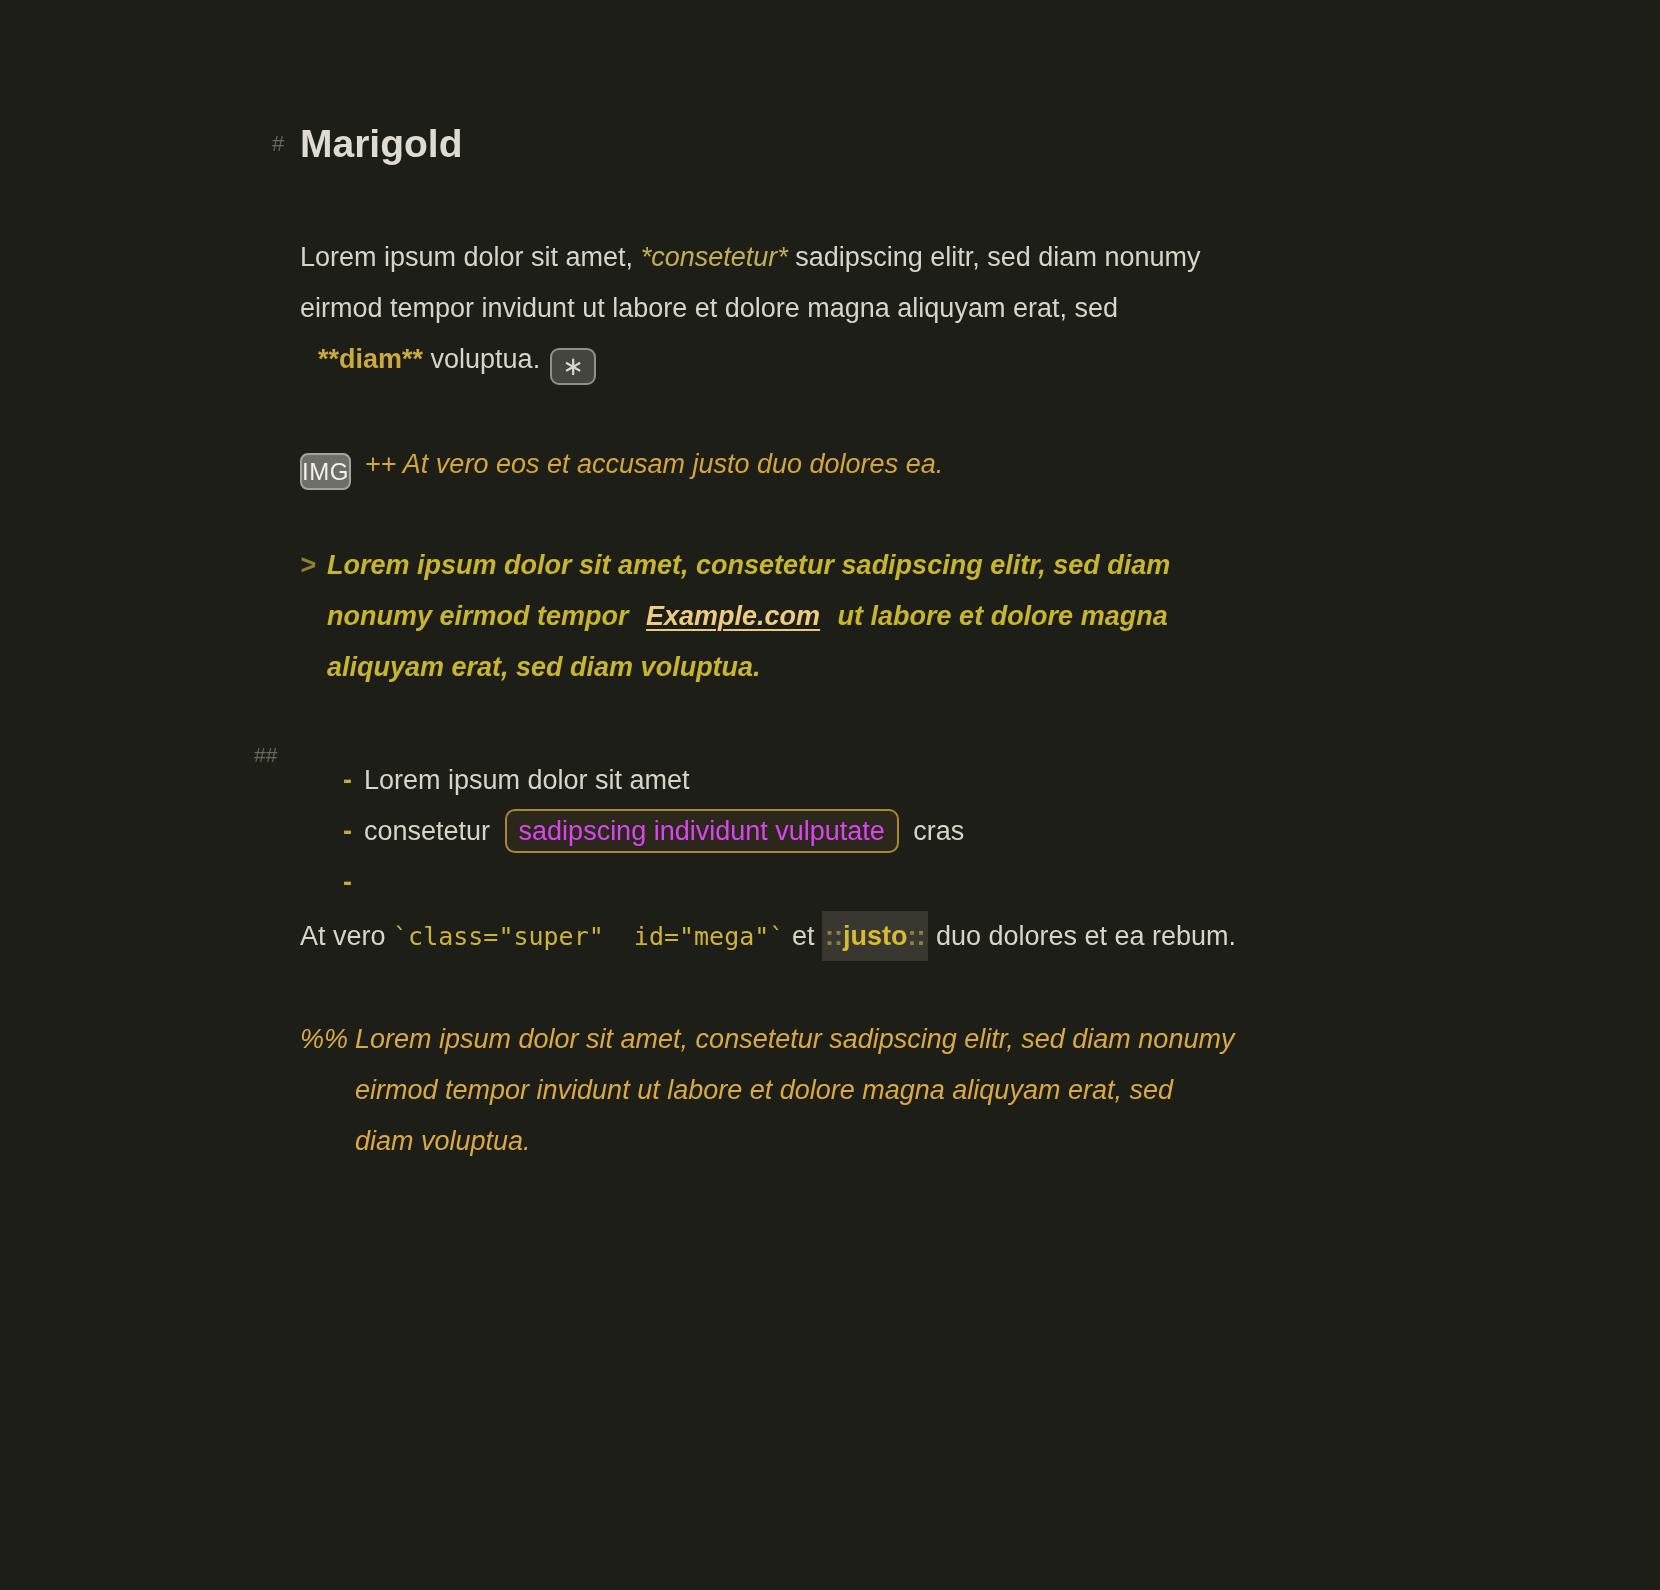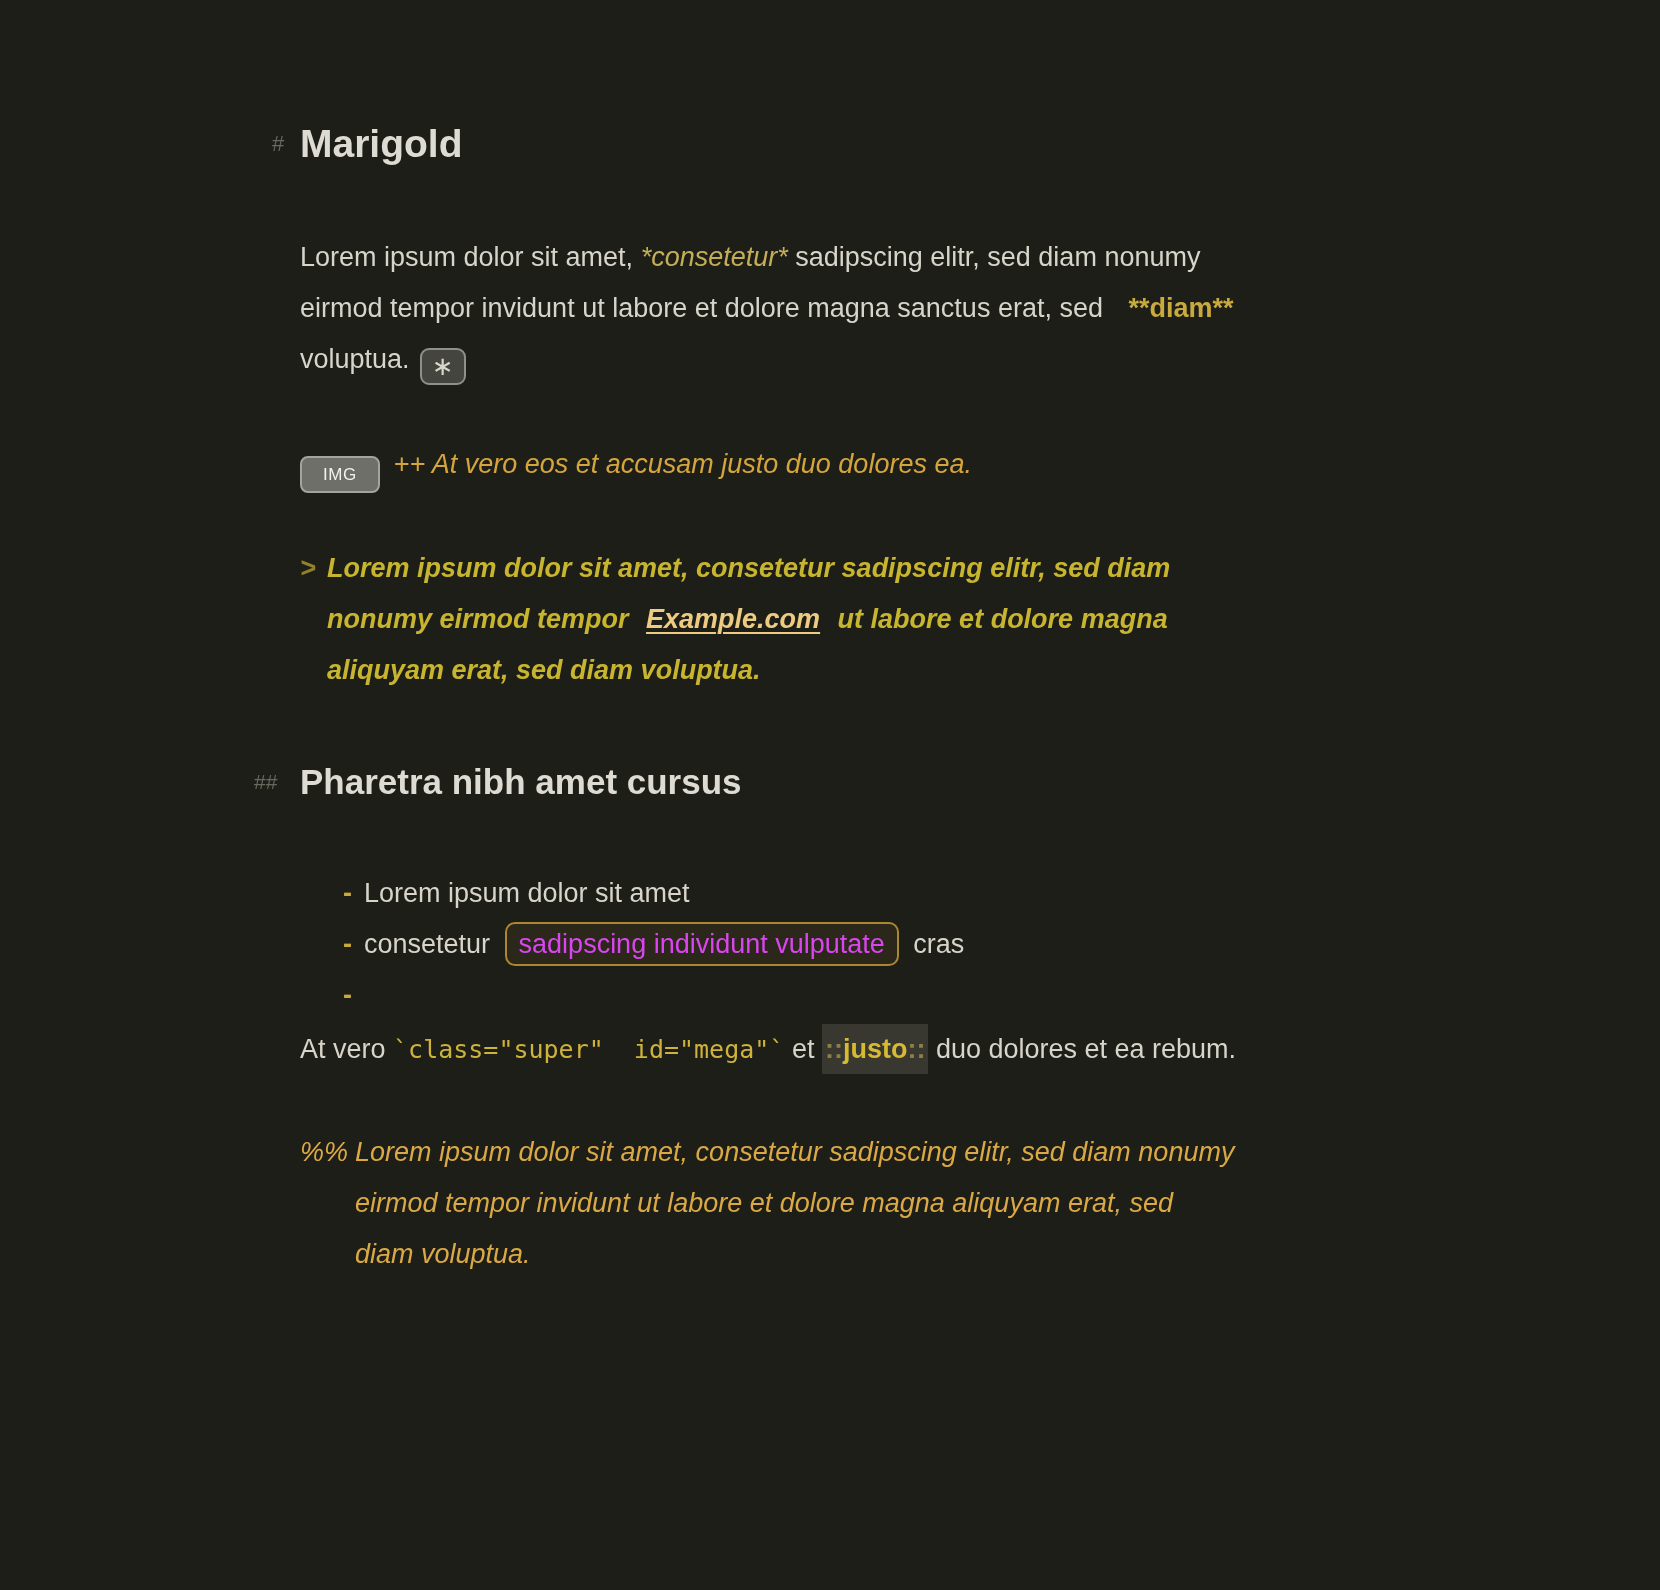--- a/index.html
+++ b/index.html
@@ -27,23 +27,23 @@
   .em { color:#c3ae57; font-style:italic; }
   .strong { color:#c8aa3e; font-weight:700;margin-left:18px; }
   .fn-btn { display:inline-flex; align-items:center; justify-content:center;
         height:37px; min-width:46px; padding:0 10px; margin-left:10px;
         background:#45453f; border:2px solid #90908a; border-radius:9px;
         vertical-align:-7px; cursor:pointer; }
   .fn-glyph { color:#d9d6cc; font-size:26px; line-height:1; }
 
   
   .embed-line { margin-bottom:50px; white-space:nowrap; }
-  .img-badge { display:inline-block; padding:0 21px; height:37px; line-height:33px;
+  .img-badge { display:inline-block; padding:0 0; height:37px; line-height:33px;
         background:#6f6f69; border:2px solid #a4a49e; border-radius:8px;
-        color:#f2f1ed; font-size:17px; font-weight:500; letter-spacing:.5px;
+        color:#f2f1ed; font-size:24px; font-weight:500; letter-spacing:.5px;
         vertical-align:-7px; cursor:pointer; }
   .embed-text { color:#d4a53c; font-style:italic; margin-left:14px; }
 
   
   .quote { position:relative; width:967px; padding-left:27px; margin-bottom:62px;
         color:#c8b52f; font-weight:700; font-style:italic; }
   .q-marker { position:absolute; left:0; top:0; color:#93802c; }
   .q-link { color:#edcb80; text-decoration:underline; text-decoration-thickness:2px;
         text-underline-offset:4px; margin:0 10px; cursor:pointer; }
 
@@ -71,29 +71,29 @@
         color:#daa945; font-style:italic; }
   .c-marker { position:absolute; left:0; top:0; }
 </style>
 </head>
 <body>
 
 <div class="content">
 
   <div class="h1"><span class="hmark">#</span><span>Marigold</span></div>
 
-  <div class="p1"><span>Lorem ipsum dolor sit amet, </span><span class="em">*consetetur*</span><span> sadipscing elitr, sed diam nonumy eirmod tempor invidunt ut labore et dolore magna sanctus erat, sed </span><span class="strong">**diam**</span><span> voluptua.</span><span class="fn-btn">
+  <div class="p1"><span>Lorem ipsum dolor sit amet, </span><span class="em">*consetetur*</span><span> sadipscing elitr, sed diam nonumy eirmod tempor invidunt ut labore et dolore magna aliquyam erat, sed </span><span class="strong">**diam**</span><span> voluptua.</span><span class="fn-btn">
         <span class="fn-glyph">∗</span>
       </span></div>
 
   <div class="embed-line"><span class="img-badge">IMG</span><span class="embed-text">++ At vero eos et accusam justo duo dolores ea.</span></div>
 
   <div class="quote"><span class="q-marker">&gt;</span><span>Lorem ipsum dolor sit amet, consetetur sadipscing elitr, sed diam nonumy eirmod tempor </span><a class="q-link">Example.com</a><span> ut labore et dolore magna aliquyam erat, sed diam voluptua.</span></div>
 
-  <div class="h2"><span class="hmark">##</span><span>Pharetra nibh amet cursus</span></div>
+  <div class="h2"><span class="hmark">##</span></div>
 
   <div class="list">
     <div class="li"><span class="li-dash">-</span><span>Lorem ipsum dolor sit amet</span></div>
     <div class="li"><span class="li-dash">-</span><span>consetetur </span><span class="tag">sadipscing individunt vulputate</span><span> cras</span></div>
     <div class="li"><span class="li-dash">-</span></div>
   </div>
 
   <div class="p2">
     <div><span>At vero </span><code class="inline-code">`class="super"  id="mega"`</code><span> et </span><span class="hl"><span class="hl-mark">::</span><span class="hl-word">justo</span><span class="hl-mark">::</span></span><span> duo dolores et ea rebum.</span></div>
   </div>

